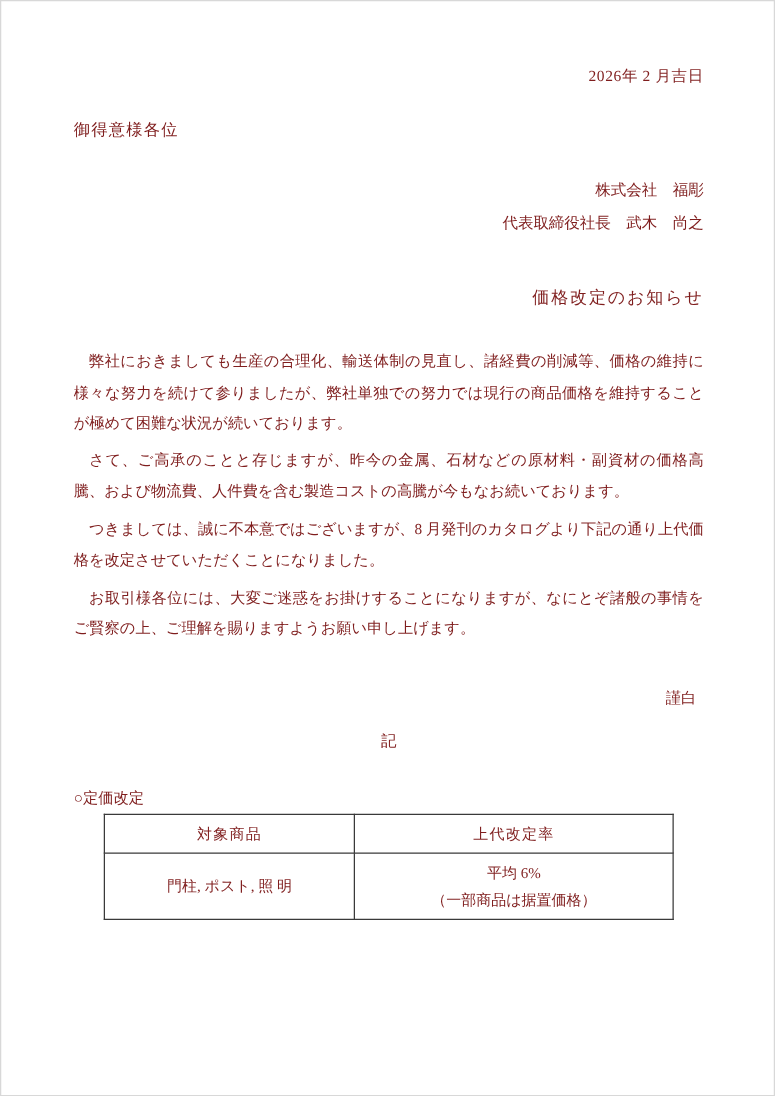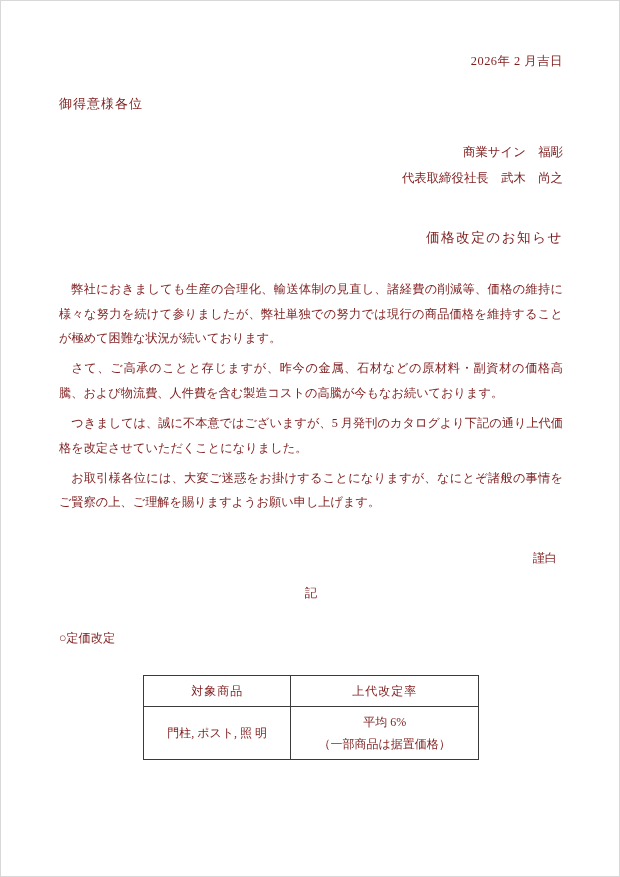--- a/index.html
+++ b/index.html
@@ -79,23 +79,23 @@
   .ki {
     text-align: center;
     margin-top: 10px;
     font-size: 12.4px;
   }
   .section-label {
     margin-top: 22px;
     font-size: 12.2px;
   }
   table.price {
-    margin: 24px auto 0 auto;
+    margin: 0 auto 0 auto;
     border-collapse: collapse;
-    width: 336px;
+    width: 456px;
     font-size: 12px;
   }
   table.price td, table.price th {
     border: 1px solid #3a3a3a;
     padding: 4px 6px;
     text-align: center;
     font-weight: normal;
     line-height: 1.85;
   }
   table.price th {
@@ -112,30 +112,30 @@
 <body>
 
 <div class="page">
   <div class="sheet">
 
     <div class="date-line">2026年 2 月吉日</div>
 
     <div class="addressee">御得意様各位</div>
 
     <div class="sender-block">
-      <div class="sender-company">商業サイン　福彫</div>
+      <div class="sender-company">株式会社　福彫</div>
       <div class="sender-name">代表取締役社長　武木　尚之</div>
     </div>
 
     <div class="doc-title">価格改定のお知らせ</div>
 
     <div class="body-text">
       <p class="para indent">弊社におきましても生産の合理化、輸送体制の見直し、諸経費の削減等、価格の維持に様々な努力を続けて参りましたが、弊社単独での努力では現行の商品価格を維持することが極めて困難な状況が続いております。</p>
       <p class="para indent">さて、ご高承のことと存じますが、昨今の金属、石材などの原材料・副資材の価格高騰、および物流費、人件費を含む製造コストの高騰が今もなお続いております。</p>
-      <p class="para indent">つきましては、誠に不本意ではございますが、5 月発刊のカタログより下記の通り上代価格を改定させていただくことになりました。</p>
+      <p class="para indent">つきましては、誠に不本意ではございますが、8 月発刊のカタログより下記の通り上代価格を改定させていただくことになりました。</p>
       <p class="para indent">お取引様各位には、大変ご迷惑をお掛けすることになりますが、なにとぞ諸般の事情をご賢察の上、ご理解を賜りますようお願い申し上げます。</p>
     </div>
 
     <div class="keigu">謹白</div>
 
     <div class="ki">記</div>
 
     <div class="section-label">○定価改定</div>
 
     <table class="price">

